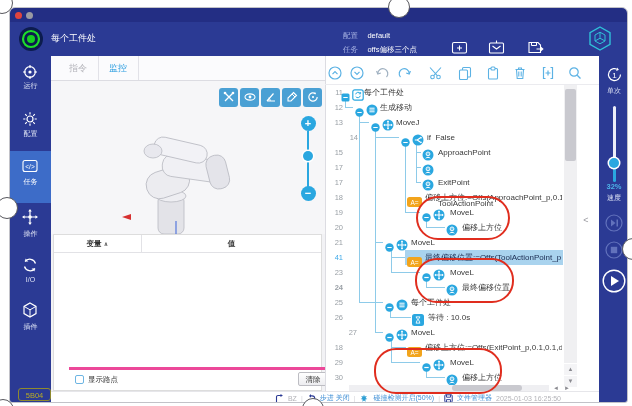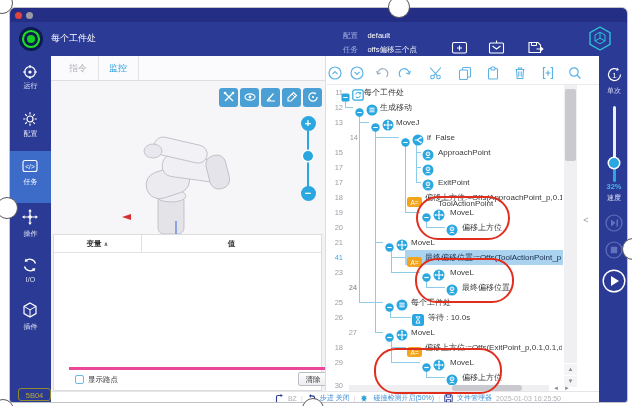--- a/index.html
+++ b/index.html
@@ -465,21 +465,21 @@
         <div class="marker" style="left: 412px; top: 260px;"><svg width="9" height="9" viewBox="0 0 9 9">
             <circle cx="4.5" cy="4.5" r="4.2" fill="#2aa7e0"></circle>
             <path d="M2.3 4.5h4.4" stroke="#fff" stroke-width="1.2"></path>
           </svg></div>
         <div class="ticon" style="left: 423px; top: 258.5px;"><svg width="12" height="12" viewBox="0 0 12 12">
             <circle cx="6" cy="6" r="5.5" fill="#2aa7e0"></circle>
             <path d="M6 2.4v7.2M2.4 6h7.2" stroke="#fff" stroke-width="1.1"></path>
             <path d="M6 1.3l1.2 1.7H4.8zM6 10.7l1.2-1.7H4.8zM1.3 6L3 4.8v2.4zM10.7 6L9 4.8v2.4z" fill="#fff"></path>
           </svg></div>
         <div class="treetext" style="left: 440px; top: 257px; line-height: 15px; width: 112px;">MoveL</div>
-        <div class="linenum" style="left: 329px; top: 272px; line-height: 15px; font-weight: bold;">24</div>
+        <div class="linenum" style="left: 315px; top: 272px; line-height: 15px; font-weight: bold;">24</div>
         <div class="ticon" style="left: 436px; top: 273.5px;"><svg width="12" height="12" viewBox="0 0 12 12">
             <circle cx="6" cy="6" r="5.5" fill="#2aa7e0"></circle>
             <circle cx="6" cy="4.9" r="1.9" fill="none" stroke="#fff" stroke-width="1"></circle>
             <circle cx="6" cy="4.9" r="0.6" fill="#fff"></circle>
             <path d="M3.7 9.2a2.6 1.5 0 0 1 4.6 0" fill="none" stroke="#fff" stroke-width="1"></path>
           </svg></div>
         <div class="treetext" style="left: 452px; top: 272px; line-height: 15px; width: 100px;">最终偏移位置</div>
         <div class="linenum" style="left: 315px; top: 287px; line-height: 15px;">25</div>
         <div class="marker" style="left: 375px; top: 290px;"><svg width="9" height="9" viewBox="0 0 9 9">
             <circle cx="4.5" cy="4.5" r="4.2" fill="#2aa7e0"></circle>
@@ -517,21 +517,21 @@
         <div class="marker" style="left: 412px; top: 350px;"><svg width="9" height="9" viewBox="0 0 9 9">
             <circle cx="4.5" cy="4.5" r="4.2" fill="#2aa7e0"></circle>
             <path d="M2.3 4.5h4.4" stroke="#fff" stroke-width="1.2"></path>
           </svg></div>
         <div class="ticon" style="left: 423px; top: 348.5px;"><svg width="12" height="12" viewBox="0 0 12 12">
             <circle cx="6" cy="6" r="5.5" fill="#2aa7e0"></circle>
             <path d="M6 2.4v7.2M2.4 6h7.2" stroke="#fff" stroke-width="1.1"></path>
             <path d="M6 1.3l1.2 1.7H4.8zM6 10.7l1.2-1.7H4.8zM1.3 6L3 4.8v2.4zM10.7 6L9 4.8v2.4z" fill="#fff"></path>
           </svg></div>
         <div class="treetext" style="left: 440px; top: 347px; line-height: 15px; width: 112px;">MoveL</div>
-        <div class="linenum" style="left: 315px; top: 370px; line-height: 15px;">30</div>
+        <div class="linenum" style="left: 315px; top: 362px; line-height: 15px;">30</div>
         <div class="ticon" style="left: 436px; top: 363.5px;"><svg width="12" height="12" viewBox="0 0 12 12">
             <circle cx="6" cy="6" r="5.5" fill="#2aa7e0"></circle>
             <circle cx="6" cy="4.9" r="1.9" fill="none" stroke="#fff" stroke-width="1"></circle>
             <circle cx="6" cy="4.9" r="0.6" fill="#fff"></circle>
             <path d="M3.7 9.2a2.6 1.5 0 0 1 4.6 0" fill="none" stroke="#fff" stroke-width="1"></path>
           </svg></div>
         <div class="treetext" style="left: 452px; top: 362px; line-height: 15px; width: 100px;">偏移上方位</div>
       </div>
     <div class="vsb-track"></div>
     <div class="vsb-handle"></div>

